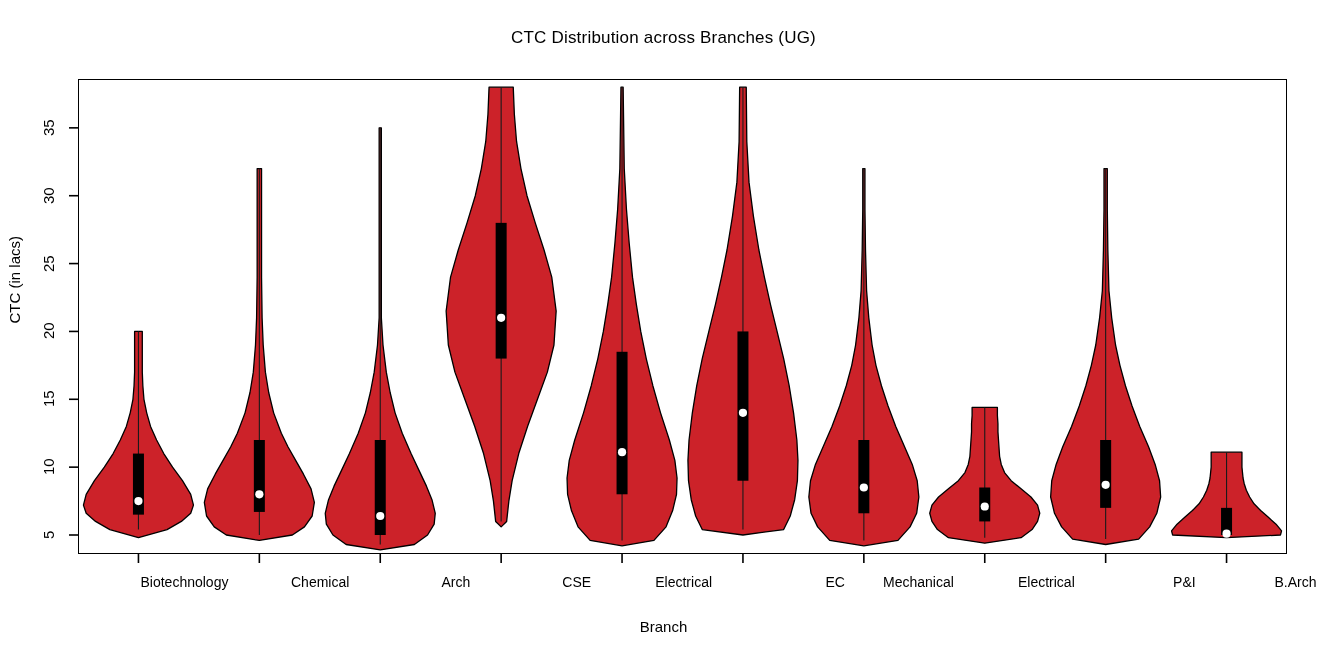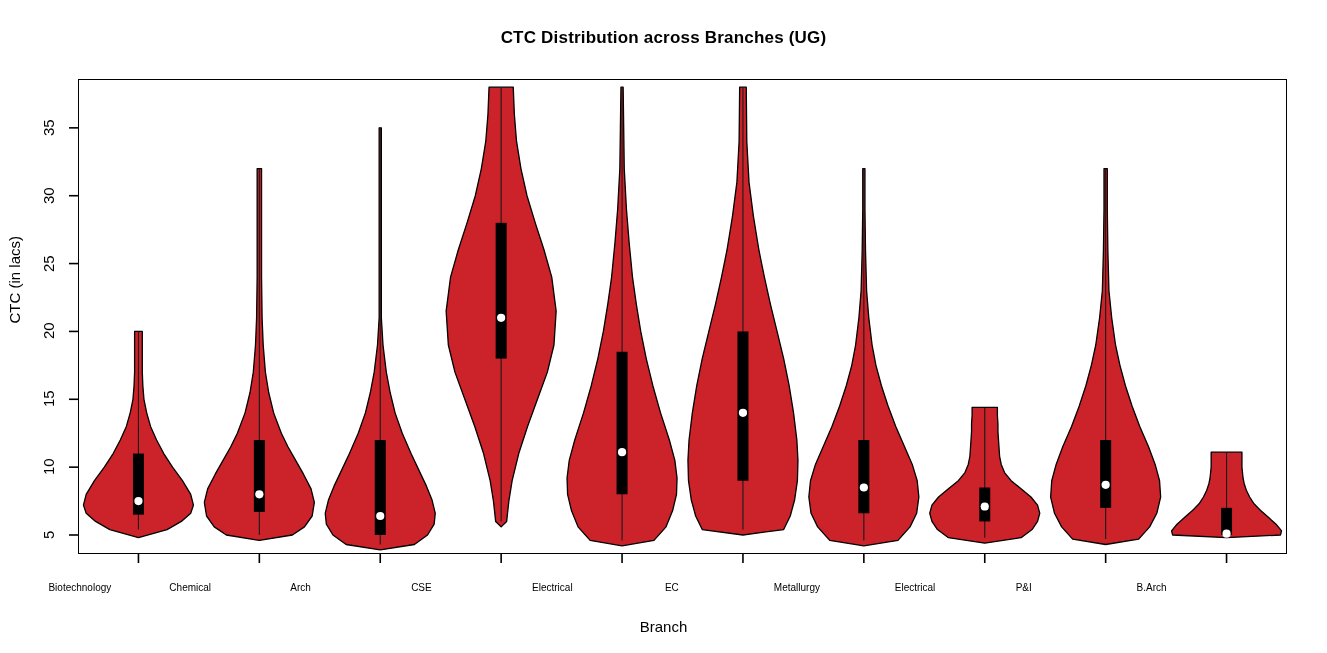--- a/index.html
+++ b/index.html
@@ -18,21 +18,21 @@
     background: #ffffff;
     overflow: hidden;
   }
   #chart-title {
     position: absolute;
     left: 0;
     top: 28px;
     width: 1327px;
     text-align: center;
     font-size: 17px;
-    font-weight: bold;
+    font-weight: normal;
     letter-spacing: 0.2px;
   }
   #plot-frame {
     position: absolute;
     left: 78px;
     top: 79px;
     width: 1209px;
     height: 475px;
     border: 1.6px solid #000000;
     box-sizing: border-box;
@@ -48,24 +48,23 @@
     position: absolute;
     font-size: 15px;
     writing-mode: vertical-rl;
     transform: rotate(180deg);
     transform-origin: center;
     text-align: center;
     white-space: nowrap;
   }
   .xtick-label {
     position: absolute;
-    font-size: 10px;
-    text-align: left;
+    font-size: 14px;
+    text-align: right;
     white-space: nowrap;
-    margin-top: 8px;
   }
   #ylabel {
     position: absolute;
     left: 6px;
     top: 236px;
     font-size: 15px;
     writing-mode: vertical-rl;
     transform: rotate(180deg);
     white-space: nowrap;
   }
@@ -183,21 +182,21 @@
       <div class="ytick-label" style="left: 40px; top: 181.714px; width: 24px; height: 28px;">30</div>
       <div class="ytick-label" style="left: 40px; top: 113.857px; width: 24px; height: 28px;">35</div>
     </div>
   <div id="xtick-labels">
       <div class="xtick-label" style="left: 48.45px; top: 574px; width: 180px;">Biotechnology</div>
       <div class="xtick-label" style="left: 169.35px; top: 574px; width: 180px;">Chemical</div>
       <div class="xtick-label" style="left: 290.25px; top: 574px; width: 180px;">Arch</div>
       <div class="xtick-label" style="left: 411.15px; top: 574px; width: 180px;">CSE</div>
       <div class="xtick-label" style="left: 532.05px; top: 574px; width: 180px;">Electrical</div>
       <div class="xtick-label" style="left: 652.95px; top: 574px; width: 180px; padding-left: 12px;">EC</div>
-      <div class="xtick-label" style="left: 773.85px; top: 574px; width: 180px;">Metallurgy</div>
+      <div class="xtick-label" style="left: 773.85px; top: 574px; width: 180px;">Mechanical</div>
       <div class="xtick-label" style="left: 894.75px; top: 574px; width: 180px;">Electrical</div>
       <div class="xtick-label" style="left: 1015.65px; top: 574px; width: 180px;">P&amp;I</div>
       <div class="xtick-label" style="left: 1136.55px; top: 574px; width: 180px;">B.Arch</div>
     </div>
 
   <div id="xlabel">Branch</div>
 
 </div>
 
 </body></html>

